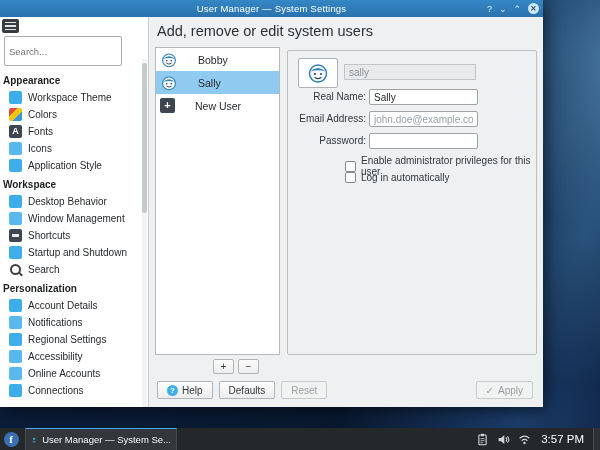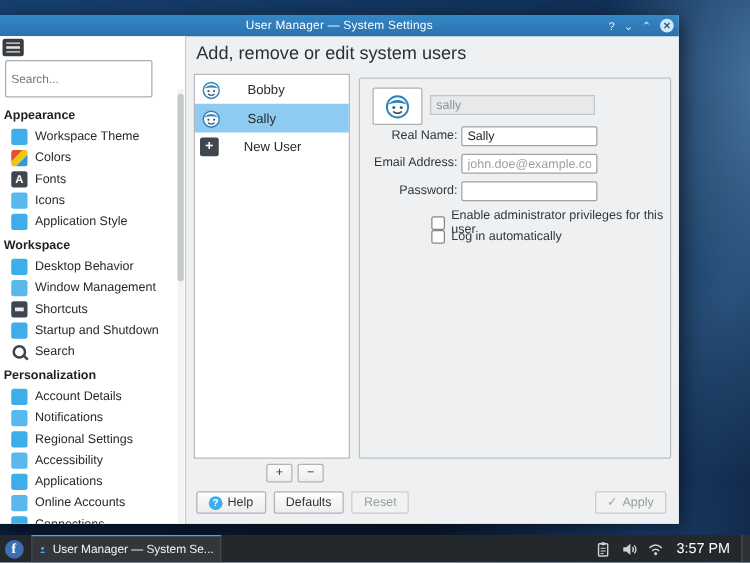--- a/index.html
+++ b/index.html
@@ -8,21 +8,21 @@
     position:relative; width:600px; height:450px; overflow:hidden;
     background-color:#0b1c38;
     background-image:
       radial-gradient(circle at 640px 70px, rgba(125,195,245,.6), transparent 170px),
       radial-gradient(circle at 585px 235px, rgba(80,150,210,.45), transparent 150px),
       radial-gradient(circle at 520px 420px, rgba(45,100,170,.5), transparent 180px),
       linear-gradient(160deg,#16406e 0%, #0b1f3d 55%, #081427 100%);
   }
 
   
-  .window{ position:absolute; left:0; top:12px; width:543px; height:407px;
+  .window{ position:absolute; left:0; top:0; width:543px; height:407px;
     background:#eff0f1; box-shadow:3px 4px 14px rgba(0,0,0,.55);
     display:flex; flex-direction:column; }
   .titlebar{ height:17px; flex:none; background:linear-gradient(#3587c6,#2a72ad);
     color:#fff; font-size:9.5px; display:flex; align-items:center; position:relative; }
   .titlebar .title{ flex:1; text-align:center; letter-spacing:.2px; }
   .tb-btns{ position:absolute; right:4px; top:0; height:17px; display:flex; align-items:center; gap:7px; }
   .tb-glyph{ color:#eaf4fb; font-size:9px; line-height:10px; }
   .tb-close{ width:11px; height:11px; border-radius:50%; background:#cfe8f8; color:#23567c;
     font-size:7.5px; line-height:11px; text-align:center; font-weight:bold; }
 
@@ -196,24 +196,20 @@
             <span class="si ic-blue2"></span>
             <span class="nav-label">Notifications</span>
           </div>
           <div class="nav-item">
             <span class="si ic-blue"></span>
             <span class="nav-label">Regional Settings</span>
           </div>
           <div class="nav-item">
             <span class="si ic-blue2"></span>
             <span class="nav-label">Accessibility</span>
-          </div>
-          <div class="nav-item">
-            <span class="si ic-blue"></span>
-            <span class="nav-label">Applications</span>
           </div>
           <div class="nav-item">
             <span class="si ic-blue2"></span>
             <span class="nav-label">Online Accounts</span>
           </div>
 
           <div class="nav-item">
             <span class="si ic-blue"></span>
             <span class="nav-label">Connections</span>
           </div>

